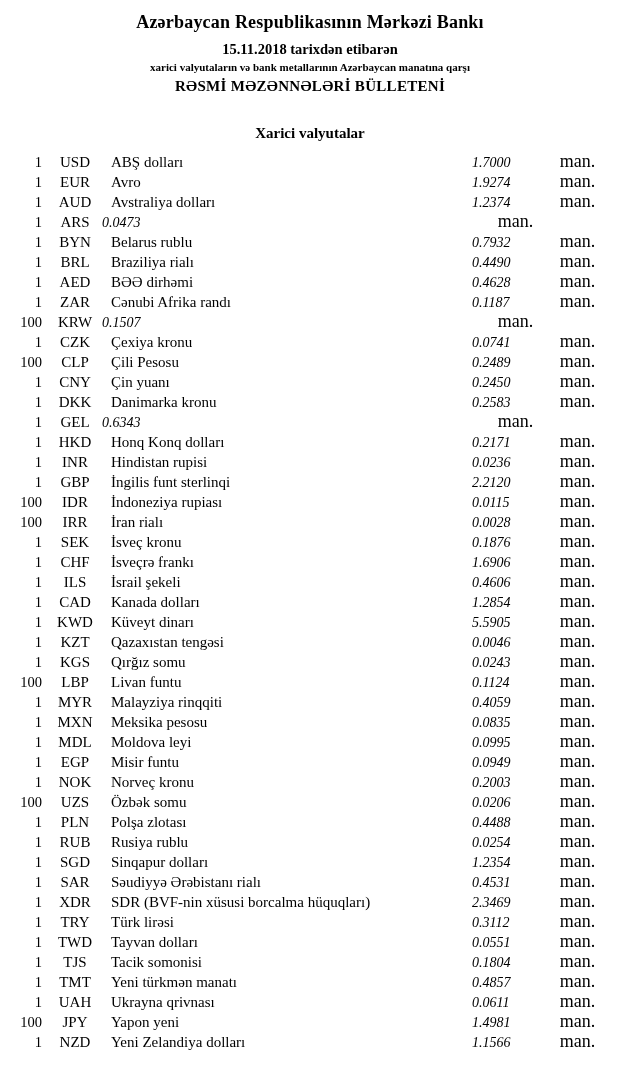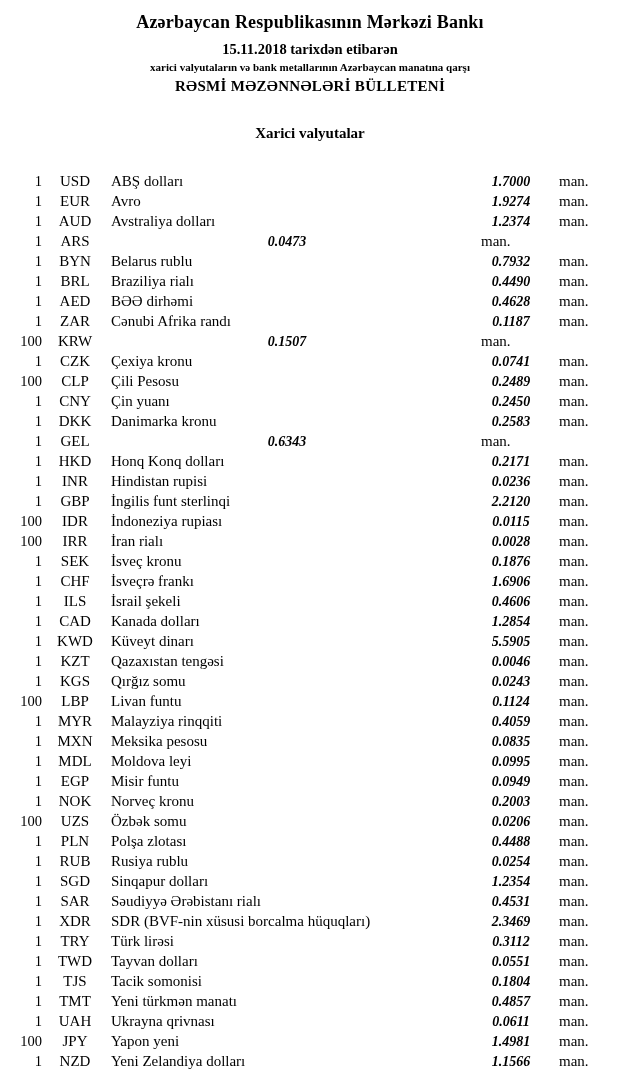--- a/index.html
+++ b/index.html
@@ -60,35 +60,35 @@
     white-space: nowrap;
   }
   .col-qty {
     text-align: right;
     padding-right: 6px;
     font-size: 14.5px;
   }
   .col-code {
     text-align: center;
     font-size: 15px;
-    margin-top: 20px;
   }
   .col-name {
     padding-left: 9px;
     overflow: hidden;
   }
   .col-rate {
-    text-align: center;
-    font-weight: bold;
+    text-align: left;
+    font-weight: normal;
     font-style: italic;
     font-size: 14px;
   }
   .col-unit {
     padding-left: 9px;
-    font-size: 15px;
+    font-size: 18px;
+    text-align: center;
   }
 </style>
 </head>
 <body>
 
 <div class="page">
   <header class="doc-header">
     <h1 class="doc-title">Azərbaycan Respublikasının Mərkəzi Bankı</h1>
     <p class="doc-date">15.11.2018 tarixdən etibarən</p>
     <p class="doc-subtitle">xarici valyutaların və bank metallarının Azərbaycan manatına qarşı</p>

